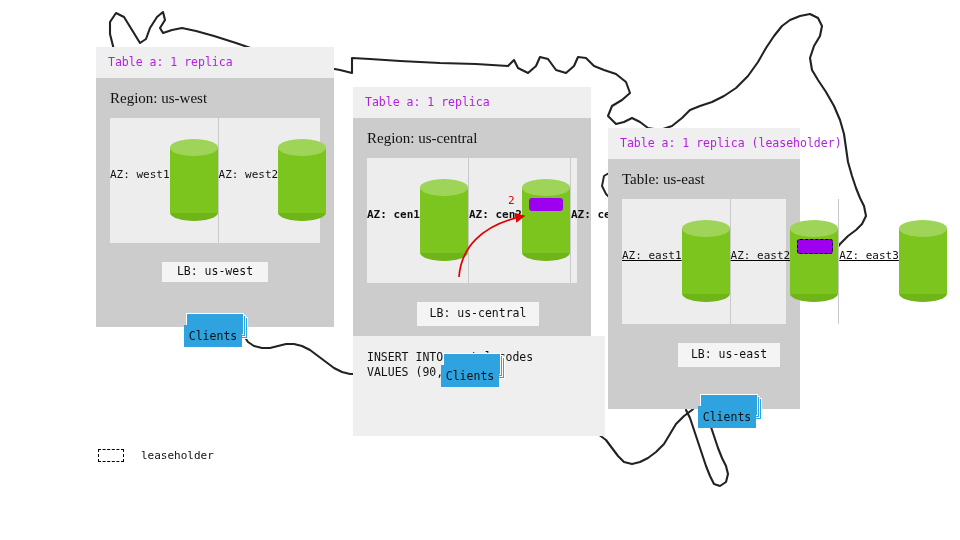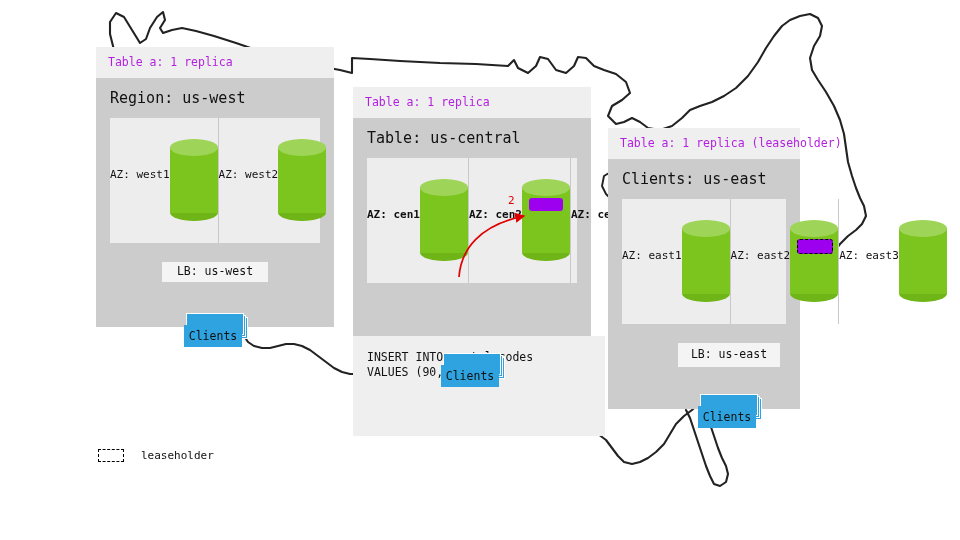--- a/index.html
+++ b/index.html
@@ -28,20 +28,21 @@
   .panel-body{
     background:#cccccc;
     position:relative;
   }
   .region-title{
     color:#111111;
     font-size:15px;
     padding:13px 0 12px 14px;
     line-height:1;
     white-space:nowrap;
+    font-family:Liberation Serif, serif;
   }
   .az-strip{
     background:#ededed;
     display:flex;
     margin:0 14px 0 14px;
     position:relative;
   }
   .az-cell{
     flex:1 1 0;
     position:relative;
@@ -242,21 +243,21 @@
         <div class="sheet s2"></div>
         <div class="sheet s1"></div>
         <div class="face">Clients</div>
       </div>
     </div>
   </div>
 
   <div class="region-panel" style="left:353px;top:87px;width:238px;">
     <div class="panel-header">Table a: 1 replica</div>
     <div class="panel-body" style="height:249px;">
-      <div class="region-title">Table: us-central</div>
+      <div class="region-title">Region: us-central</div>
       <div class="az-strip" style="height:125px;font-weight:bold;">
         <div class="az-cell">
           <div class="az-label">AZ: cen1</div>
           <div class="cyl" style="width:48px;height:82px;">
             <div class="bottom"></div>
             <div class="body"></div>
             <div class="top"></div>
           </div>
         </div>
         <div class="az-cell">
@@ -270,20 +271,21 @@
         </div>
         <div class="az-cell">
           <div class="az-label">AZ: cen3</div>
           <div class="cyl" style="width:48px;height:82px;">
             <div class="bottom"></div>
             <div class="body"></div>
             <div class="top"></div>
           </div>
         </div>
       </div>
+      <div class="lb-box" style="left:64px;top:184px;width:122px;height:24px;">LB: us-central</div>
       <div class="clients" style="left:88px;top:233px;">
         <div class="sheet s3"></div>
         <div class="sheet s2"></div>
         <div class="sheet s1"></div>
         <div class="face">Clients</div>
       </div>
     </div>
   </div>
 
   <div class="sql-note" style="left:353px;top:336px;width:238px;height:86px;">INSERT INTO postal_codes
@@ -295,22 +297,22 @@
         <path d="M0,0 L6,3 L0,6 z" fill="#e00000"></path>
       </marker>
     </defs>
     <path d="M19,92 C21,64 40,40 84,31" fill="none" stroke="#e00000" stroke-width="1.7" marker-end="url(#ah)"></path>
   </svg>
   <div class="arrow-num" style="left:508px;top:195px;">2</div>
 
   <div class="region-panel" style="left:608px;top:128px;width:192px;">
     <div class="panel-header">Table a: 1 replica (leaseholder)</div>
     <div class="panel-body" style="height:250px;">
-      <div class="region-title">Clients: us-east</div>
-      <div class="az-strip" style="height:125px;">
+      <div class="region-title">Table: us-east</div>
+      <div class="az-strip" style="height:125px;text-decoration:underline;">
         <div class="az-cell">
           <div class="az-label">AZ: east1</div>
           <div class="cyl" style="width:48px;height:82px;">
             <div class="bottom"></div>
             <div class="body"></div>
             <div class="top"></div>
           </div>
         </div>
         <div class="az-cell">
           <div class="az-label">AZ: east2</div>

